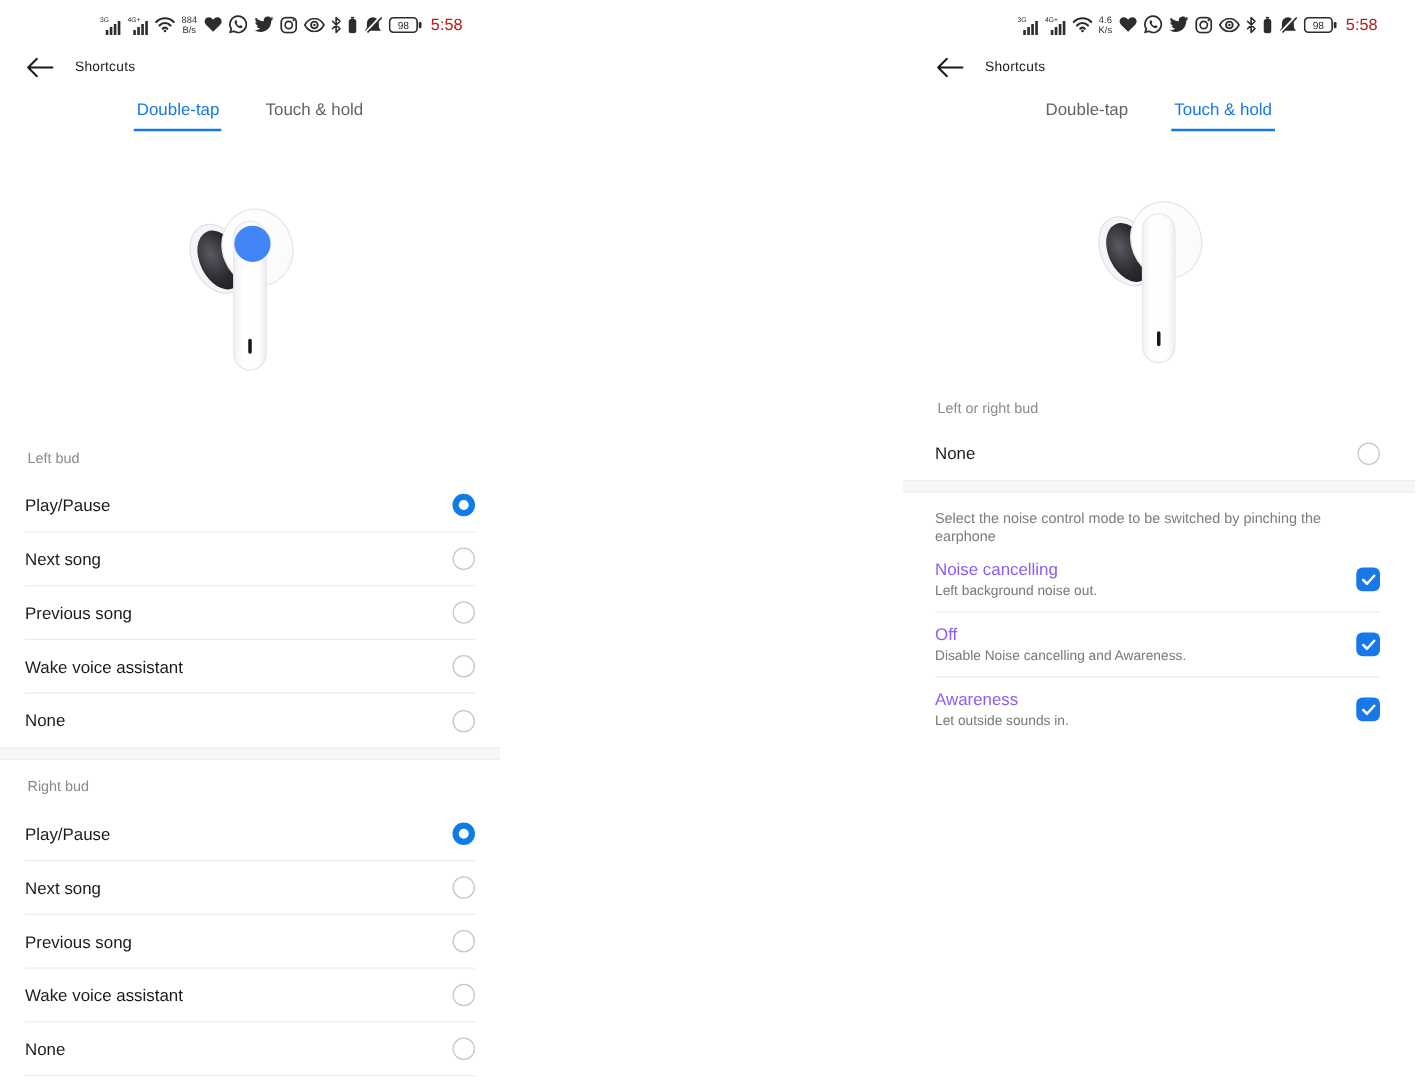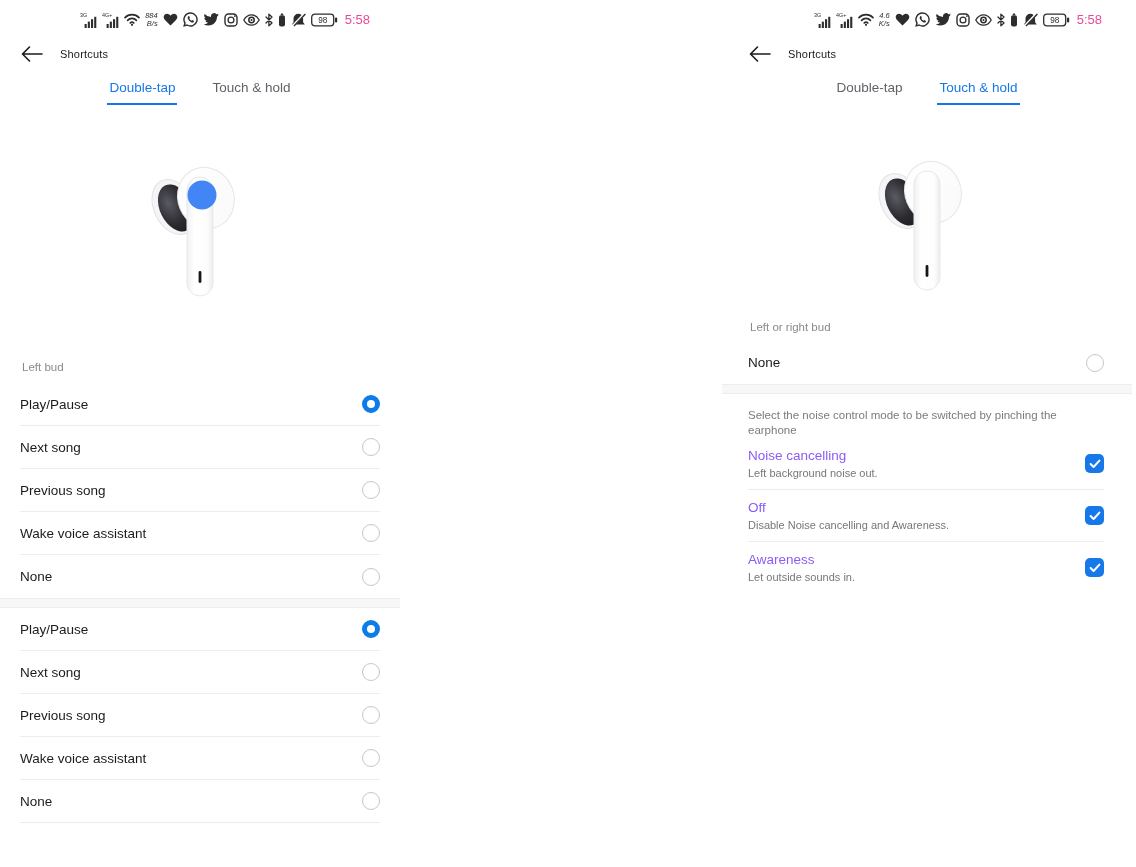--- a/index.html
+++ b/index.html
@@ -5,22 +5,22 @@
   * { box-sizing: border-box; margin: 0; padding: 0; }
   html,body { width:1136px; height:867px; background:#fff; font-family:"Liberation Sans",sans-serif; position:relative; overflow:hidden; }
 
   .phone { position:absolute; top:0; height:867px; background:#fff; overflow:hidden; }
   .phone.l { left:0;   width:400px; }
   .phone.r { left:722px; width:410px; }
 
   
   .statusbar { display:flex; justify-content:flex-end; align-items:center; gap:5px; padding:9px 30px 0 0; height:30px; color:#2d2d2f; }
   .statusbar svg { display:block; fill:#2d2d2f; }
-  .speed { font-size:7.5px; line-height:8px; text-align:right; color:#2d2d2f; letter-spacing:0;font-style:italic; }
-  .time { font-size:13px; color:#ec4899; margin-left:2px; }
+  .speed { font-size:7.5px; line-height:8px; text-align:center; color:#2d2d2f; letter-spacing:0; }
+  .time { font-size:13px; color:#b91c1c; margin-left:2px; }
 
   
   .titlebar { display:flex; align-items:center; gap:16px; margin-top:10px; padding-left:20px; height:28px; }
   .phone.r .titlebar { padding-left:26px; }
   .back { width:24px; height:24px; display:flex; align-items:center; justify-content:center; cursor:pointer; }
   .title { font-size:11px; color:#1b1b1d; letter-spacing:.2px; }
 
   
   .tabs { display:flex; justify-content:center; gap:33px; margin-top:12px; }
   .tab { font-size:13.5px; color:#5f6368; padding:0 2px 8px 2px; border-bottom:2px solid transparent; cursor:pointer; }
@@ -194,20 +194,21 @@
       <span class="row-label">Wake voice assistant</span>
       <span class="radio"></span>
     </div>
     <div class="row" style="border-bottom:none">
       <span class="row-label">None</span>
       <span class="radio"></span>
     </div>
 
     <div class="band"></div>
 
+    <div class="sec-header mt-next">Right bud</div>
 
     <div class="row">
       <span class="row-label">Play/Pause</span>
       <span class="radio on"></span>
     </div>
     <div class="row">
       <span class="row-label">Next song</span>
       <span class="radio"></span>
     </div>
     <div class="row">

